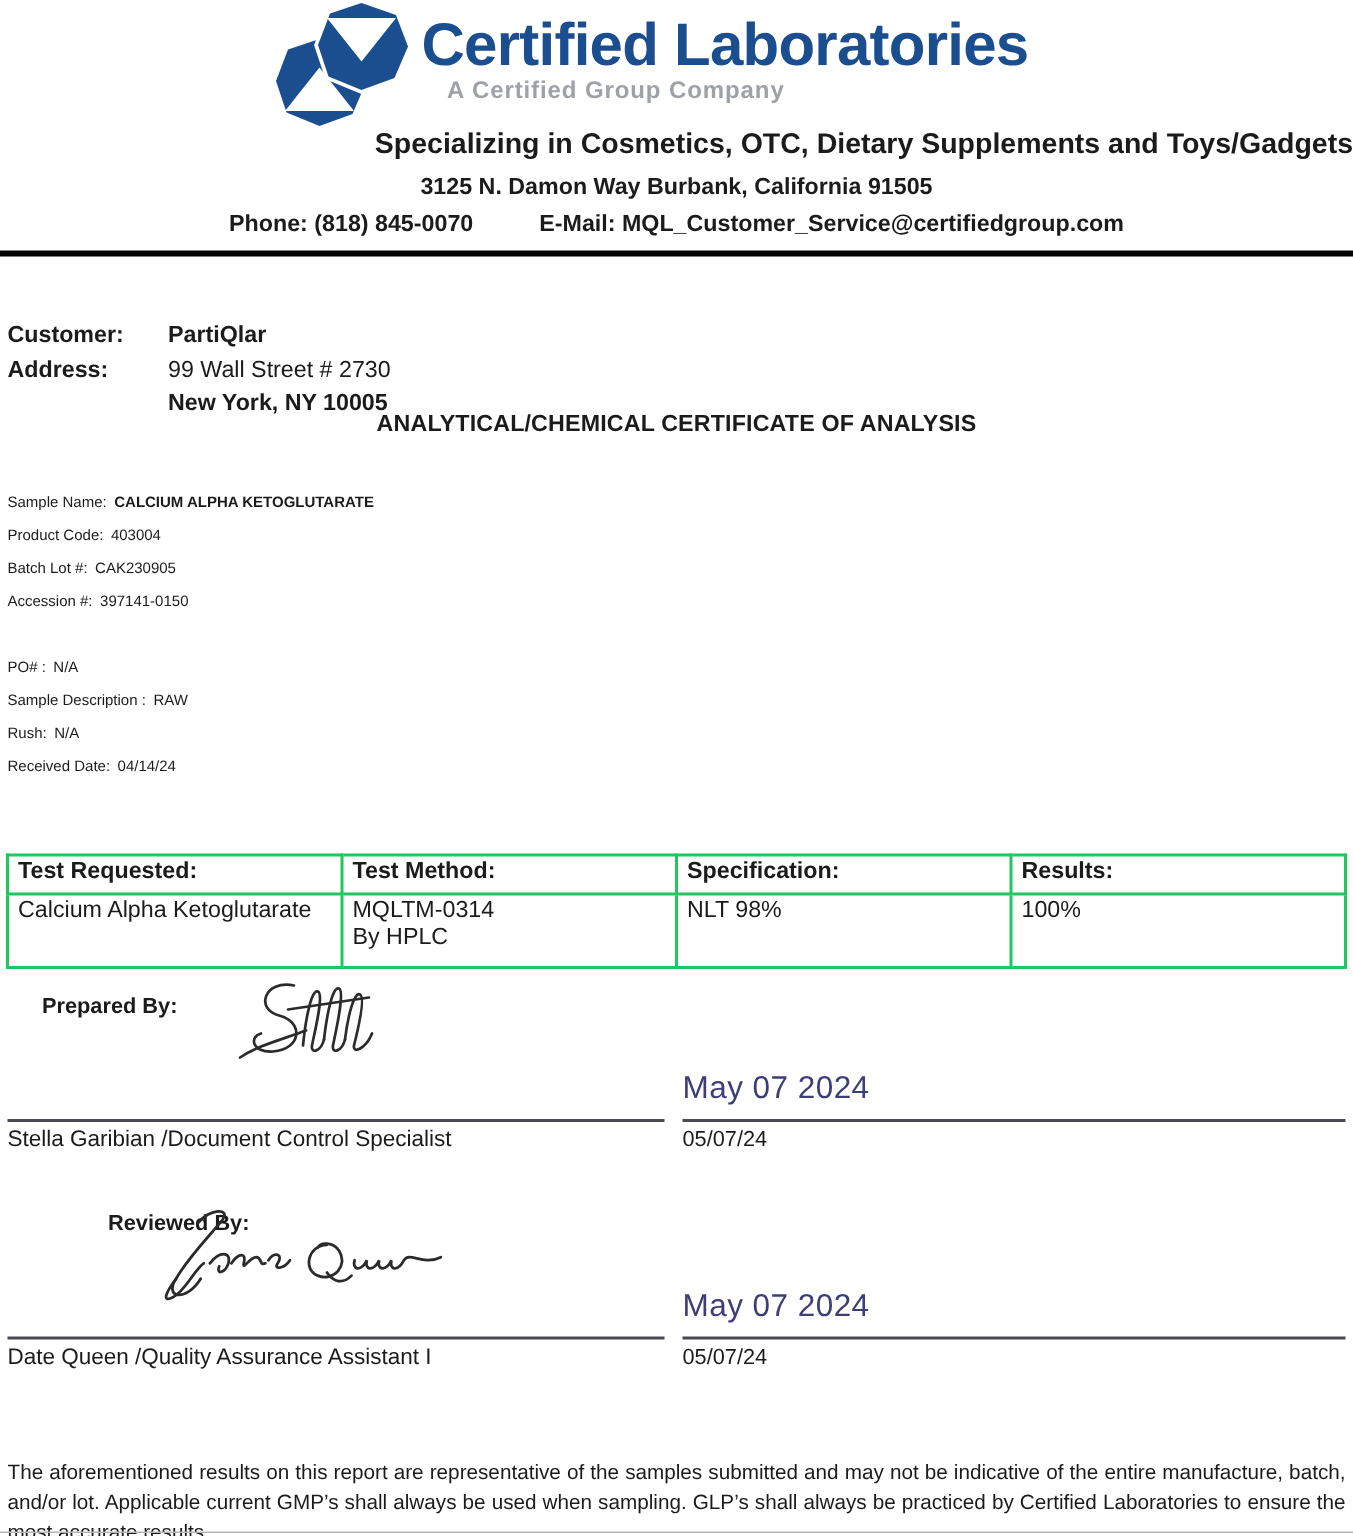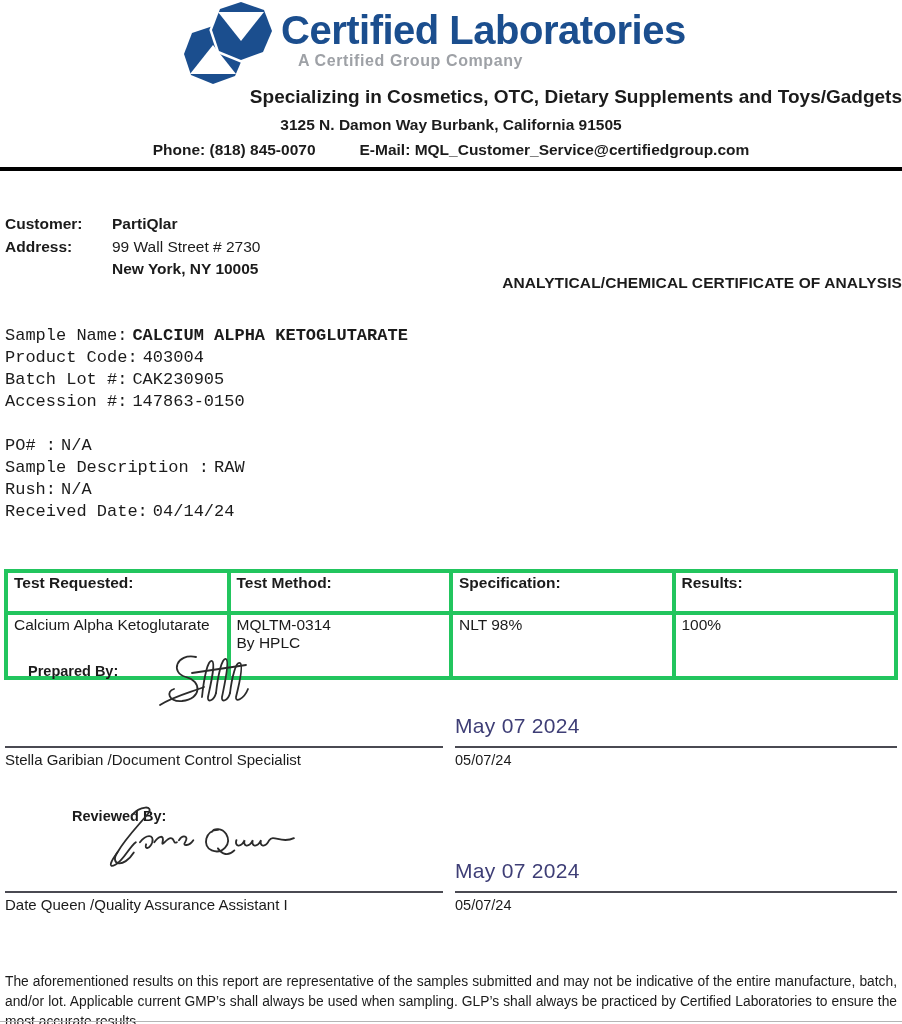--- a/index.html
+++ b/index.html
@@ -24,32 +24,32 @@
 
   .thick-divider { position:absolute; top:167px; left:0; right:0; height:4px; background:#000; }
 
   
   .customer-block { position:absolute; top:167px; left:5px; font-size:15.5px; line-height:22.5px;margin-top:46px; }
   .crow { white-space:nowrap; }
   .clabel { display:inline-block; width:107px; font-weight:700; }
   .cval-bold { font-weight:700; }
 
   
-  .doc-title { position:absolute; top:274px; left:0; right:0; text-align:right; font-weight:700; font-size:15.5px; letter-spacing:0.1px; }
+  .doc-title { position:absolute; top:274px; left:0; right:0; text-align:center; font-weight:700; font-size:15.5px; letter-spacing:0.1px; }
 
   
-  .info-block { position:absolute; left:5px; font-size:17px; line-height:22px;font-family:Liberation Mono, monospace; }
+  .info-block { position:absolute; left:5px; font-size:10px; line-height:22px; }
   .sample-block { top:325px; }
   .order-block  { top:435px; }
   .ilabel { margin-right:5px; }
   .ival-bold { font-weight:700; }
 
   
   .coa-table { position:absolute; top:569px; left:4px; width:894px; border-collapse:collapse; font-size:15.5px; table-layout:fixed; }
-  .coa-table th, .coa-table td { border:4px solid #22c55e; text-align:left; vertical-align:top; padding:1px 6px 16px 6px; }
+  .coa-table th, .coa-table td { border:2px solid #22c55e; text-align:left; vertical-align:top; padding:1px 6px 2px 6px; }
   .coa-table th { font-weight:700; height:21px; }
   .coa-table td { height:44px; }
   .prewrap { white-space:pre-line; }
 
   
   .sig-label { position:absolute; font-weight:700; font-size:14.5px; }
   .sig-svg { position:absolute; }
   .stamp-date { position:absolute; left:455px; font-size:21px; color:#3E3E76; letter-spacing:0.3px; }
   .sig-line { position:absolute; border-top:2px solid #4a4a52; height:0; }
   .sig-line-left  { left:5px; width:438px; }
@@ -105,21 +105,21 @@
   <div>
     <span class="ilabel">Sample Name:</span><span class="ival-bold">CALCIUM ALPHA KETOGLUTARATE</span>
   </div>
   <div>
     <span class="ilabel">Product Code:</span><span>403004</span>
   </div>
   <div>
     <span class="ilabel">Batch Lot #:</span><span>CAK230905</span>
   </div>
   <div>
-    <span class="ilabel">Accession #:</span><span>147863-0150</span>
+    <span class="ilabel">Accession #:</span><span>397141-0150</span>
   </div>
 </div>
 
 <div class="info-block order-block">
   <div>
     <span class="ilabel">PO# :</span><span>N/A</span>
   </div>
   <div>
     <span class="ilabel">Sample Description :</span><span>RAW</span>
   </div>

